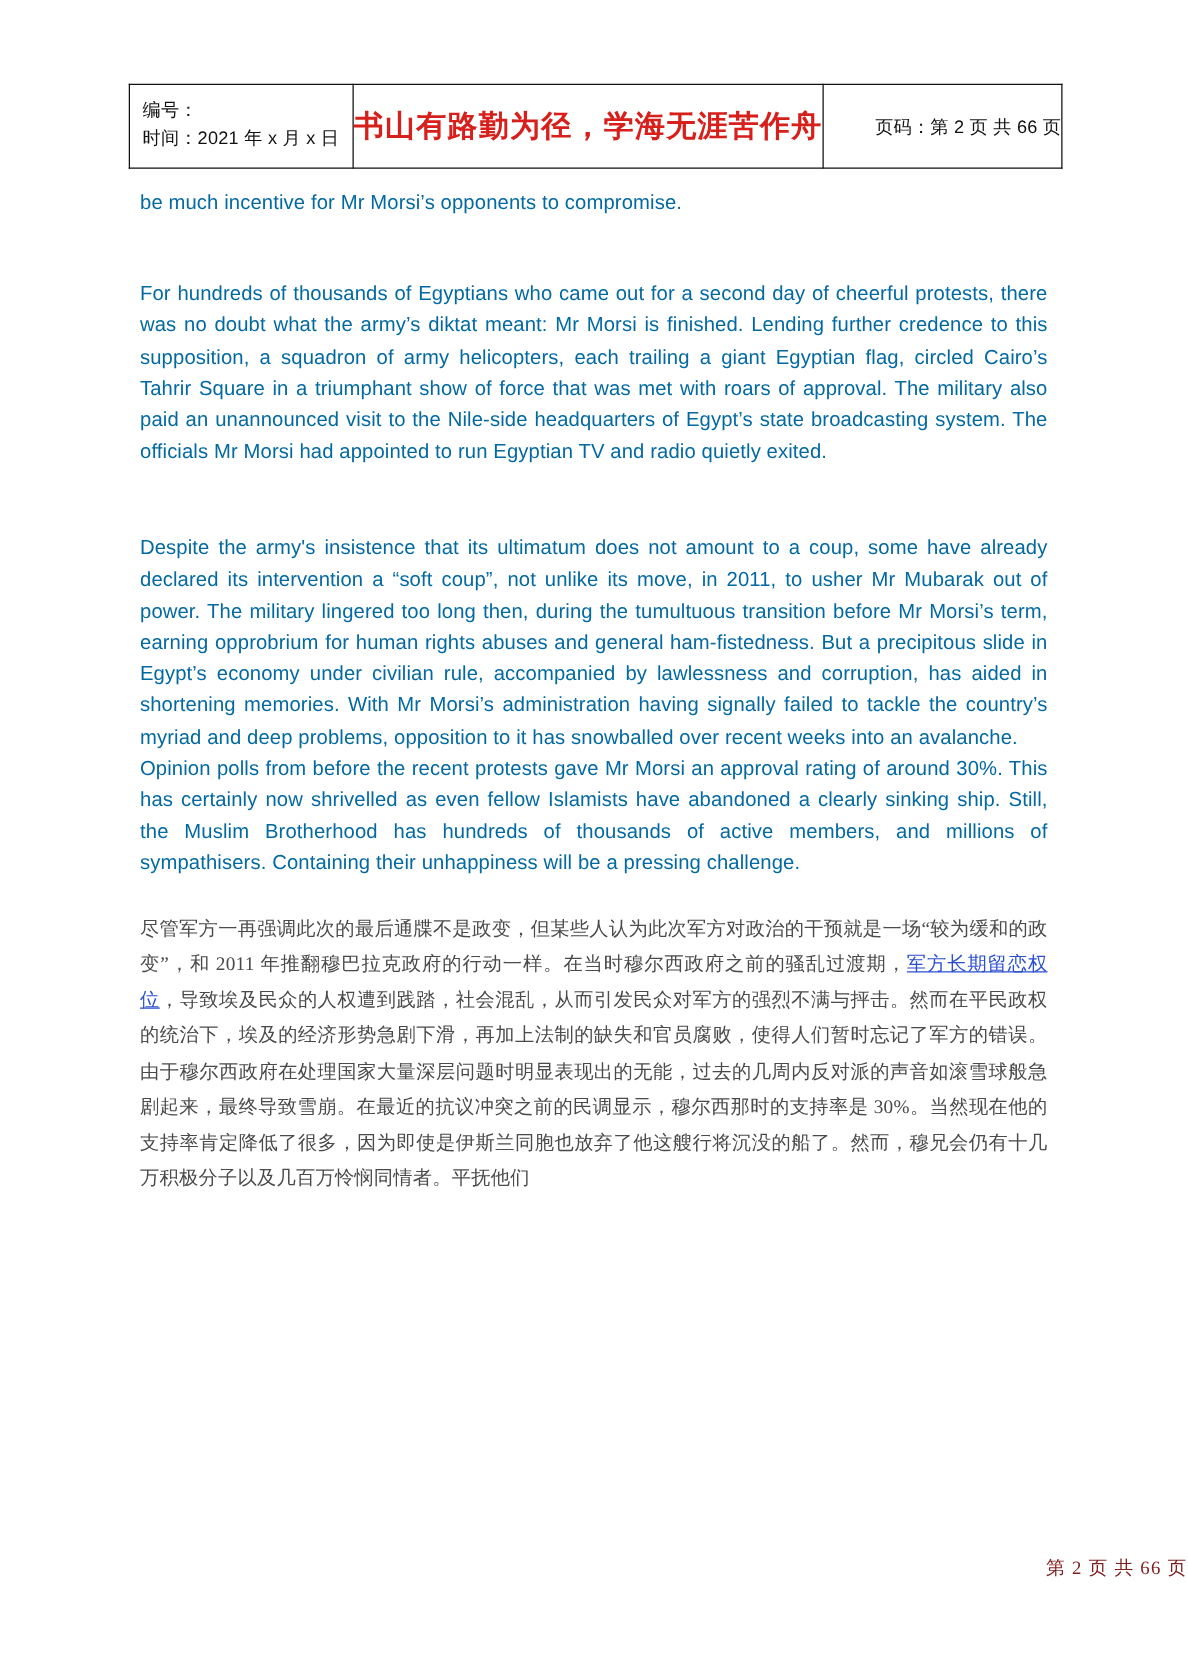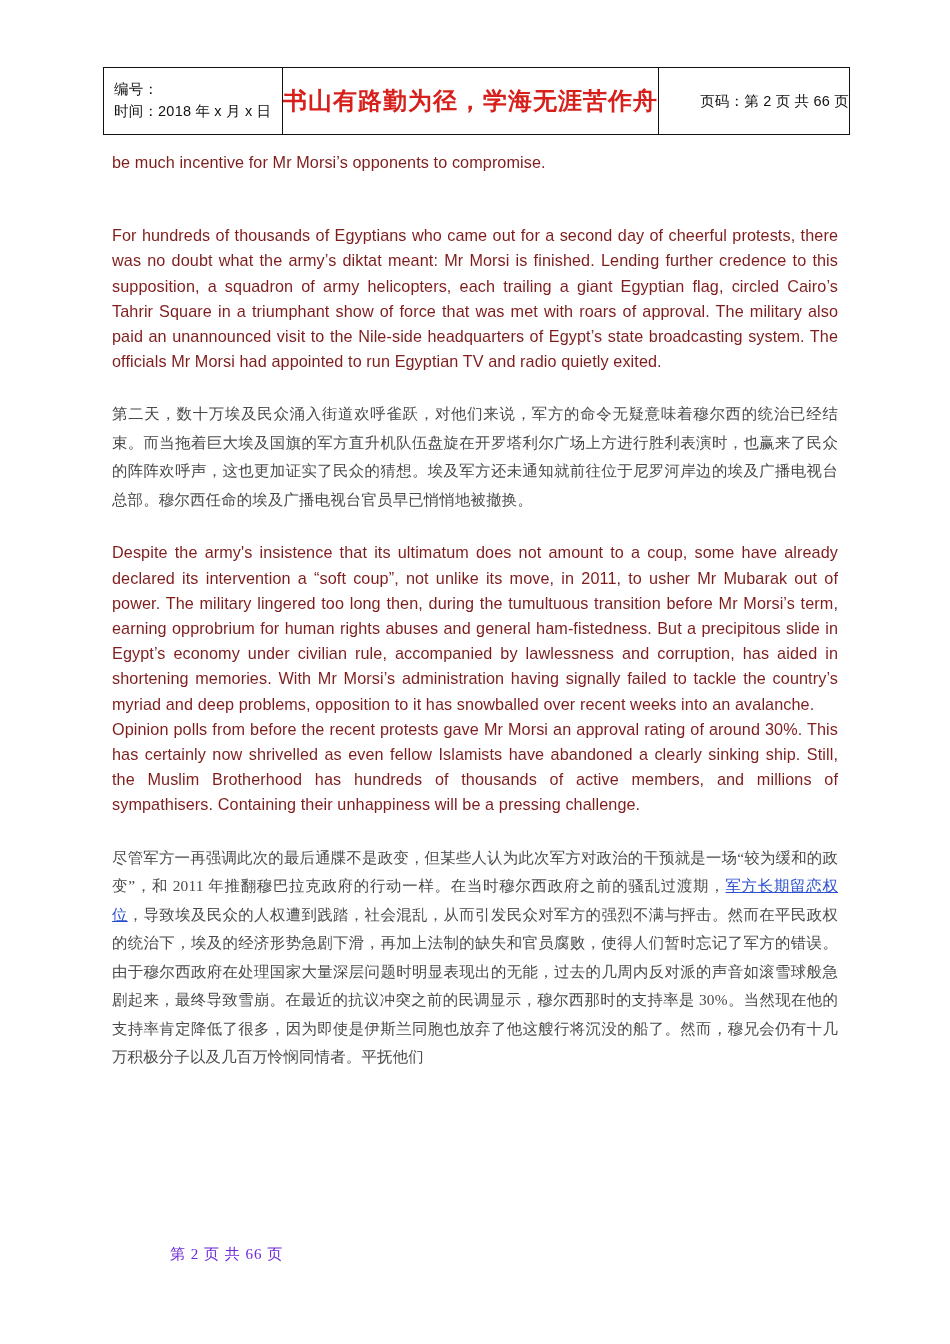--- a/index.html
+++ b/index.html
@@ -82,21 +82,21 @@
 
   p.para {
     margin: 0;
     padding: 0;
   }
 
   p.en {
     font-family: "Liberation Sans", sans-serif;
     font-size: 16.2px;
     line-height: 25.2px;
-    color: #7f1d1d;
+    color: #0369a1;
     text-align: justify;
     text-justify: inter-word;
     letter-spacing: 0.1px;
   }
 
   p.cn {
     font-family: "Liberation Serif", serif;
     font-size: 15.4px;
     line-height: 28.5px;
     color: #4a4a4a;
@@ -108,44 +108,44 @@
 
   a.inline-link {
     color: #2b4fcf;
     text-decoration: underline;
   }
   .footer {
     position: absolute;
     left: 0;
     top: 1245px;
     width: 950px;
-    text-align: left;
+    text-align: right;
     font-family: "Liberation Serif", serif;
     font-size: 15px;
-    color: #6d28d9;
+    color: #7f1d1d;
     letter-spacing: 1px;
     padding-right: 0;
   }
   .footer-inner {
     display: inline-block;
     margin-left: 170px;
   }
 </style>
 </head>
 <body>
 
 <div class="page">
 
   <table class="header-table">
     <tbody>
         <tr>
       <td class="hdr-cell-left">
         <div class="hdr-left-inner">
           <div>编号：</div>
-          <div>时间：2018 年 x 月 x 日</div>
+          <div>时间：2021 年 x 月 x 日</div>
         </div>
       </td>
       <td class="hdr-cell-center">
         <div class="hdr-center-inner">书山有路勤为径，学海无涯苦作舟</div>
       </td>
       <td class="hdr-cell-right">
         <div class="hdr-right-inner">页码：第 2 页  共 66 页</div>
       </td>
     </tr>
   </tbody>
@@ -157,21 +157,20 @@
 
     <div class="gap-md"></div>
 
 
     <div class="gap-lg"></div>
 
     <p class="para en">For hundreds of thousands of Egyptians who came out for a second day of cheerful protests, there was no doubt what the army’s diktat meant: Mr Morsi is finished. Lending further credence to this supposition, a squadron of army helicopters, each trailing a giant Egyptian flag, circled Cairo’s Tahrir Square in a triumphant show of force that was met with roars of approval. The military also paid an unannounced visit to the Nile-side headquarters of Egypt’s state broadcasting system. The officials Mr Morsi had appointed to run Egyptian TV and radio quietly exited.</p>
 
     <div class="gap-lg"></div>
 
-    <p class="para cn">第二天，数十万埃及民众涌入街道欢呼雀跃，对他们来说，军方的命令无疑意味着穆尔西的统治已经结束。而当拖着巨大埃及国旗的军方直升机队伍盘旋在开罗塔利尔广场上方进行胜利表演时，也赢来了民众的阵阵欢呼声，这也更加证实了民众的猜想。埃及军方还未通知就前往位于尼罗河岸边的埃及广播电视台总部。穆尔西任命的埃及广播电视台官员早已悄悄地被撤换。</p>
 
     <div class="gap-lg"></div>
 
     <p class="para en">Despite the army's insistence that its ultimatum does not amount to a coup, some have already declared its intervention a “soft coup”, not unlike its move, in 2011, to usher Mr Mubarak out of power. The military lingered too long then, during the tumultuous transition before Mr Morsi’s term, earning opprobrium for human rights abuses and general ham-fistedness. But a precipitous slide in Egypt’s economy under civilian rule, accompanied by lawlessness and corruption, has aided in shortening memories. With Mr Morsi’s administration having signally failed to tackle the country’s myriad and deep problems, opposition to it has snowballed over recent weeks into an avalanche.</p>
 
     <p class="para en">Opinion polls from before the recent protests gave Mr Morsi an approval rating of around 30%. This has certainly now shrivelled as even fellow Islamists have abandoned a clearly sinking ship. Still, the Muslim Brotherhood has hundreds of thousands of active members, and millions of sympathisers. Containing their unhappiness will be a pressing challenge.</p>
 
     <div class="gap-lg"></div>
 
     <p class="para cn"><span>尽管军方一再强调此次的最后通牒不是政变，但某些人认为此次军方对政治的干预就是一场“较为缓和的政变”，和 2011 年推翻穆巴拉克政府的行动一样。在当时穆尔西政府之前的骚乱过渡期，</span><a class="inline-link" href="#">军方长期留恋权位</a><span>，导致埃及民众的人权遭到践踏，社会混乱，从而引发民众对军方的强烈不满与抨击。然而在平民政权的统治下，埃及的经济形势急剧下滑，再加上法制的缺失和官员腐败，使得人们暂时忘记了军方的错误。由于穆尔西政府在处理国家大量深层问题时明显表现出的无能，过去的几周内反对派的声音如滚雪球般急剧起来，最终导致雪崩。在最近的抗议冲突之前的民调显示，穆尔西那时的支持率是 30%。当然现在他的支持率肯定降低了很多，因为即使是伊斯兰同胞也放弃了他这艘行将沉没的船了。然而，穆兄会仍有十几万积极分子以及几百万怜悯同情者。平抚他们</span></p>

